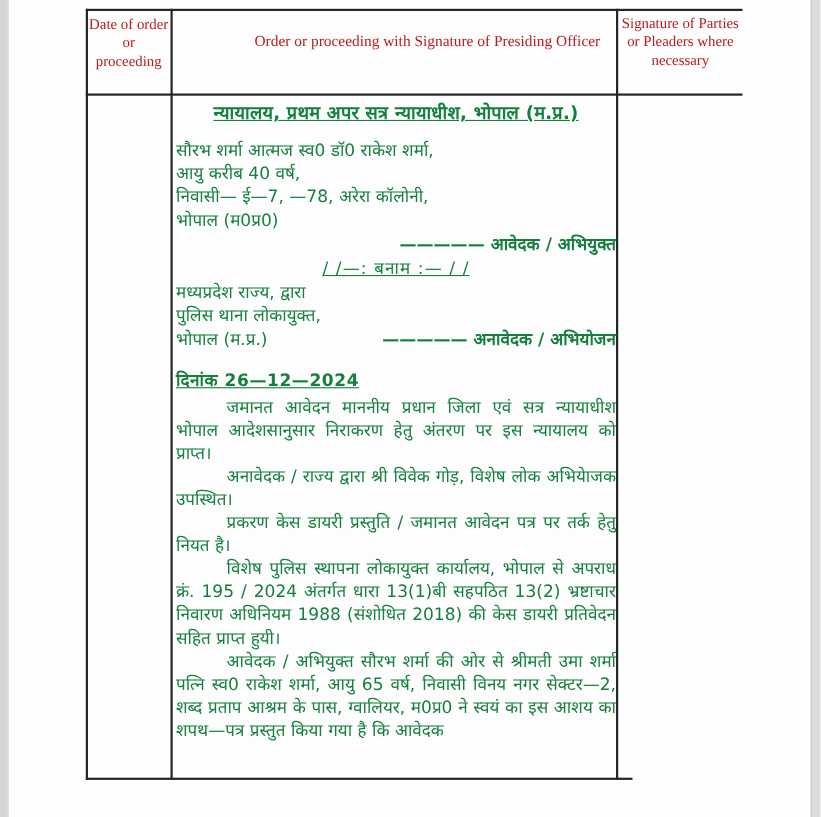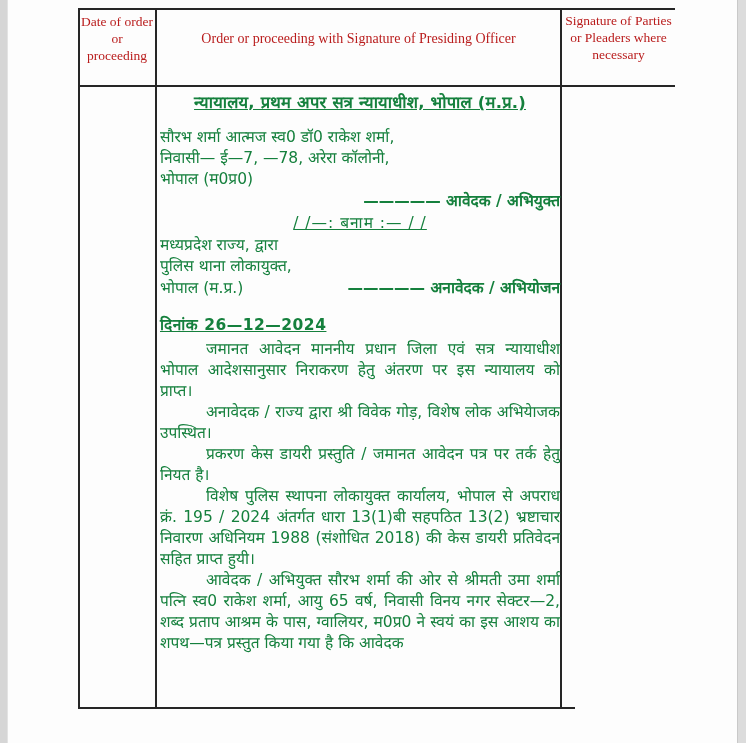--- a/index.html
+++ b/index.html
@@ -34,21 +34,21 @@
   
   .hdr {
     position: absolute;
     font-family: "Liberation Serif", "DejaVu Serif", serif;
     font-size: 13.5px;
     line-height: 17px;
     text-align: center;
     color: #b91c1c;
   }
   .hdr-col1 { left: 80px;  top: 13px; width: 74px;  }
-  .hdr-col2 { left: 158px; top: 30px; width: 401px; font-size: 14px; }
+  .hdr-col2 { left: 158px; top: 30px; width: 401px; font-size: 14px; padding-left: 30px; }
   .hdr-col3 { left: 563px; top: 12px; width: 111px; }
 
   
   .content {
     position: absolute;
     left: 160px; top: 90px; width: 400px;
     font-size: 15.5px;
     line-height: 21px;
     color: #15803d;
   }
@@ -109,20 +109,21 @@
   <div class="hdr hdr-col1">Date of order or proceeding</div>
   <div class="hdr hdr-col2">Order or proceeding with Signature of Presiding Officer</div>
   <div class="hdr hdr-col3">Signature of Parties or Pleaders where necessary</div>
 
   <div class="content">
 
     <div class="court-title">न्यायालय, प्रथम अपर सत्र न्यायाधीश, भोपाल (म.प्र.)</div>
 
     <div>
         <div class="party-line">सौरभ शर्मा आत्मज स्व0 डॉ0 राकेश शर्मा,</div>
+        <div class="party-line">आयु करीब 40 वर्ष,</div>
         <div class="party-line">निवासी— ई—7, —78, अरेरा कॉलोनी,</div>
         <div class="party-line">भोपाल (म0प्र0)</div>
       </div>
 
     <div class="right-label">————— आवेदक / अभियुक्त</div>
 
     <div class="versus-line">/ /—: बनाम :— / /</div>
 
     <div>
         <div class="party-line">मध्यप्रदेश राज्य, द्वारा</div>

